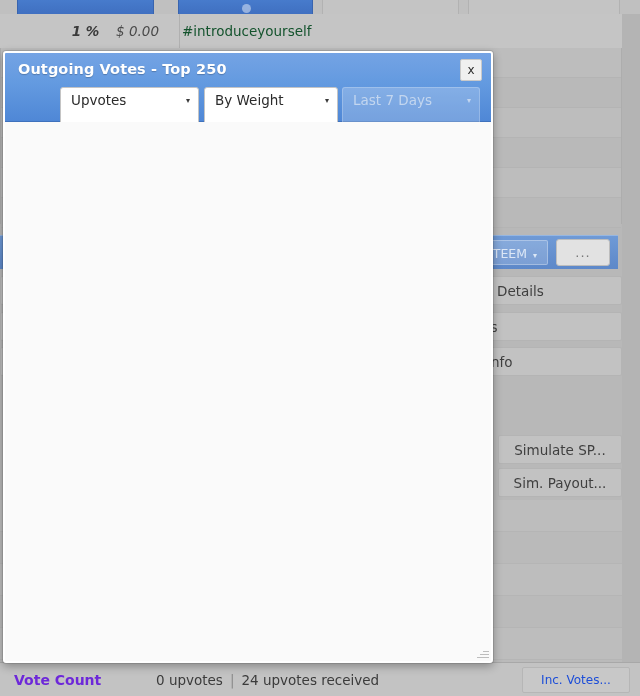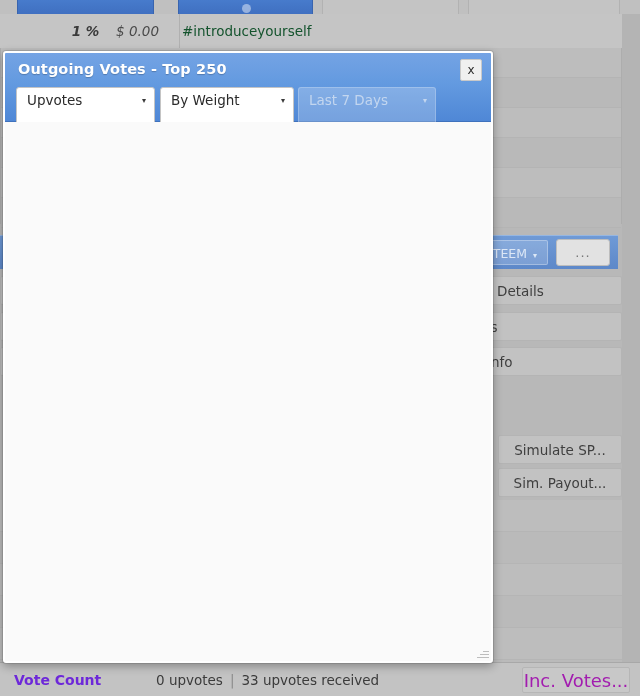--- a/index.html
+++ b/index.html
@@ -225,22 +225,22 @@
   }
   #status-bar .sb-btn {
     position: absolute;
     right: 10px; top: 4px;
     width: 108px; height: 26px;
     line-height: 25px;
     text-align: center;
     background: #c8c8c8;
     border: 1px solid #b6b6b6;
     border-radius: 2px;
-    font-size: 18px;
-    color: #a21caf;
+    font-size: 12px;
+    color: #1d4ed8;
     box-sizing: border-box;
   }
 
   
   #dialog {
     position: absolute;
     left: 3px;
     top: 51px;
     width: 490px;
     height: 612px;
@@ -284,20 +284,21 @@
 
   .dd {
     position: absolute;
     top: 34px;
     height: 38px;
     background: #ffffff;
     border: 1px solid #c4c4c4;
     border-radius: 3px;
     box-sizing: border-box;
     cursor: pointer;
+    margin-left: 44px;
   }
   .dd .dd-text {
     position: absolute;
     left: 10px; top: 0;
     line-height: 25px;
     font-size: 13.5px;
     color: #2b2b2b;
   }
   .dd .dd-caret {
     position: absolute;
@@ -391,21 +392,21 @@
     <div class="r"></div>
     <div class="r"></div>
   </div>
 
   <div class="bg-right-gutter"></div>
 </div>
 
 <div id="status-bar">
   <div class="sb-label">Vote Count</div>
   <div class="sb-counts">
-    <span>0 upvotes</span><span class="sep">|</span><span>33 upvotes received</span>
+    <span>0 upvotes</span><span class="sep">|</span><span>24 upvotes received</span>
   </div>
   <div class="sb-btn">Inc. Votes...</div>
 </div>
 
 <div id="dialog">
 
   <div id="dialog-header">
     <div id="dialog-title">Outgoing Votes - Top 250</div>
     <div id="dialog-close">x</div>
 

